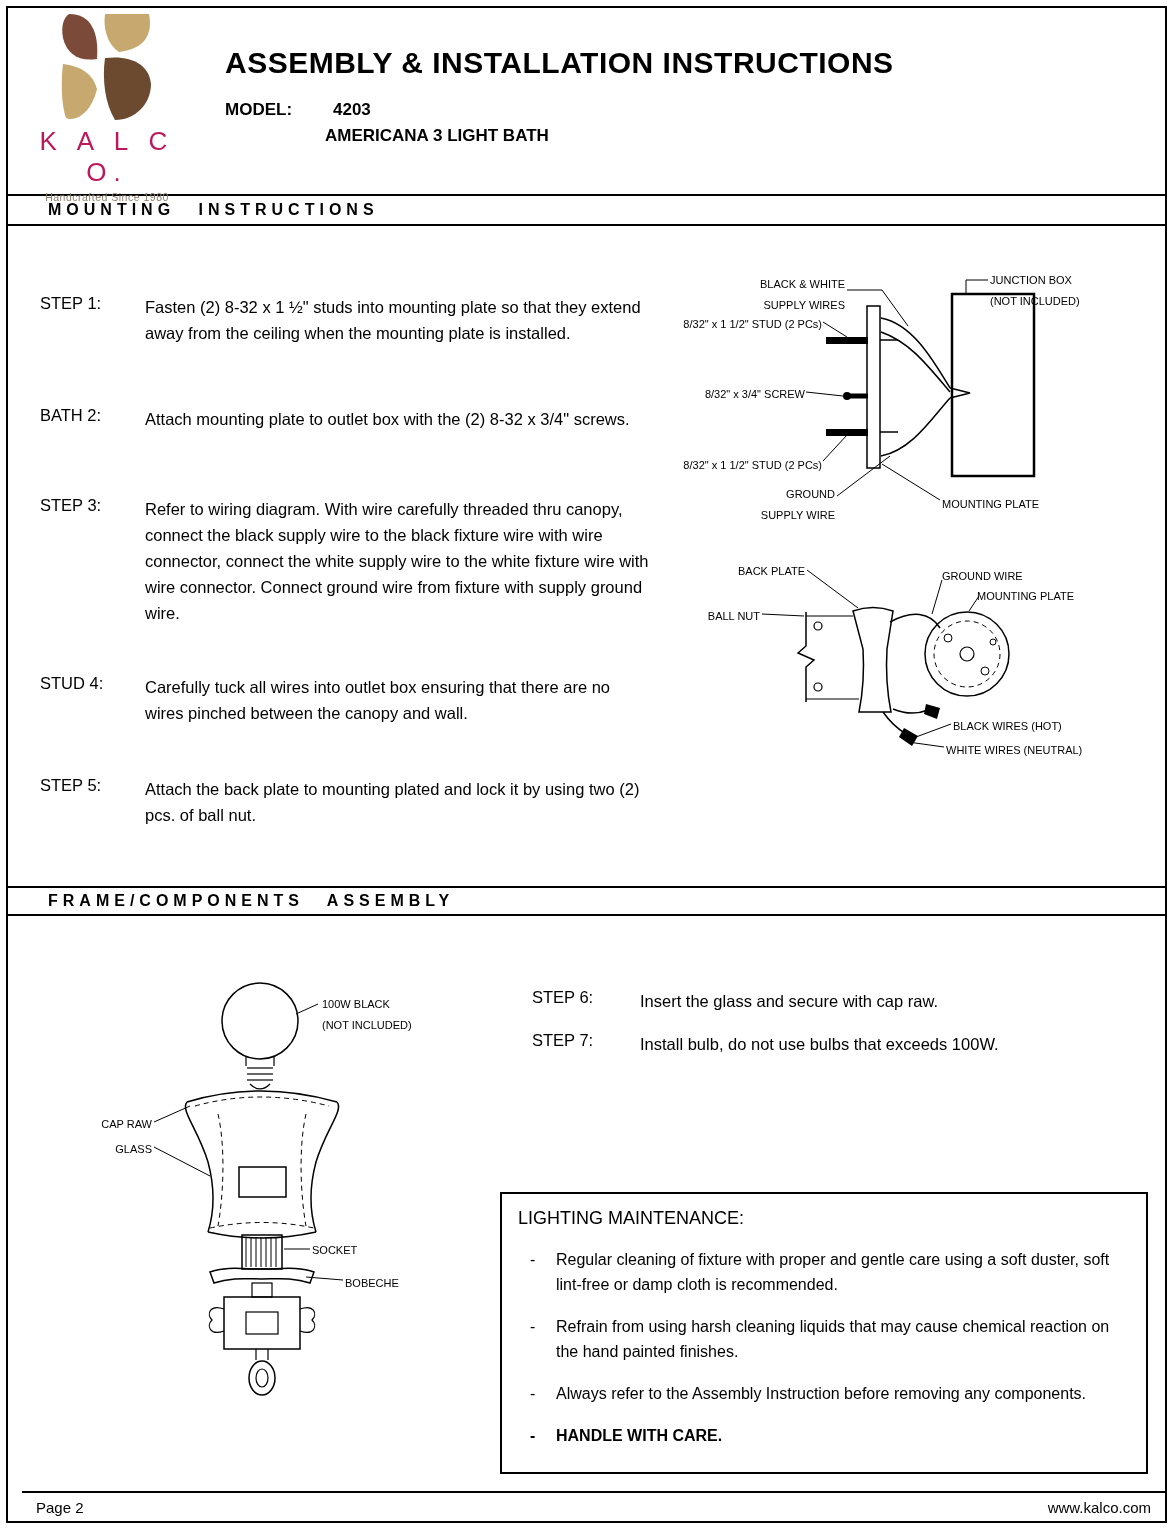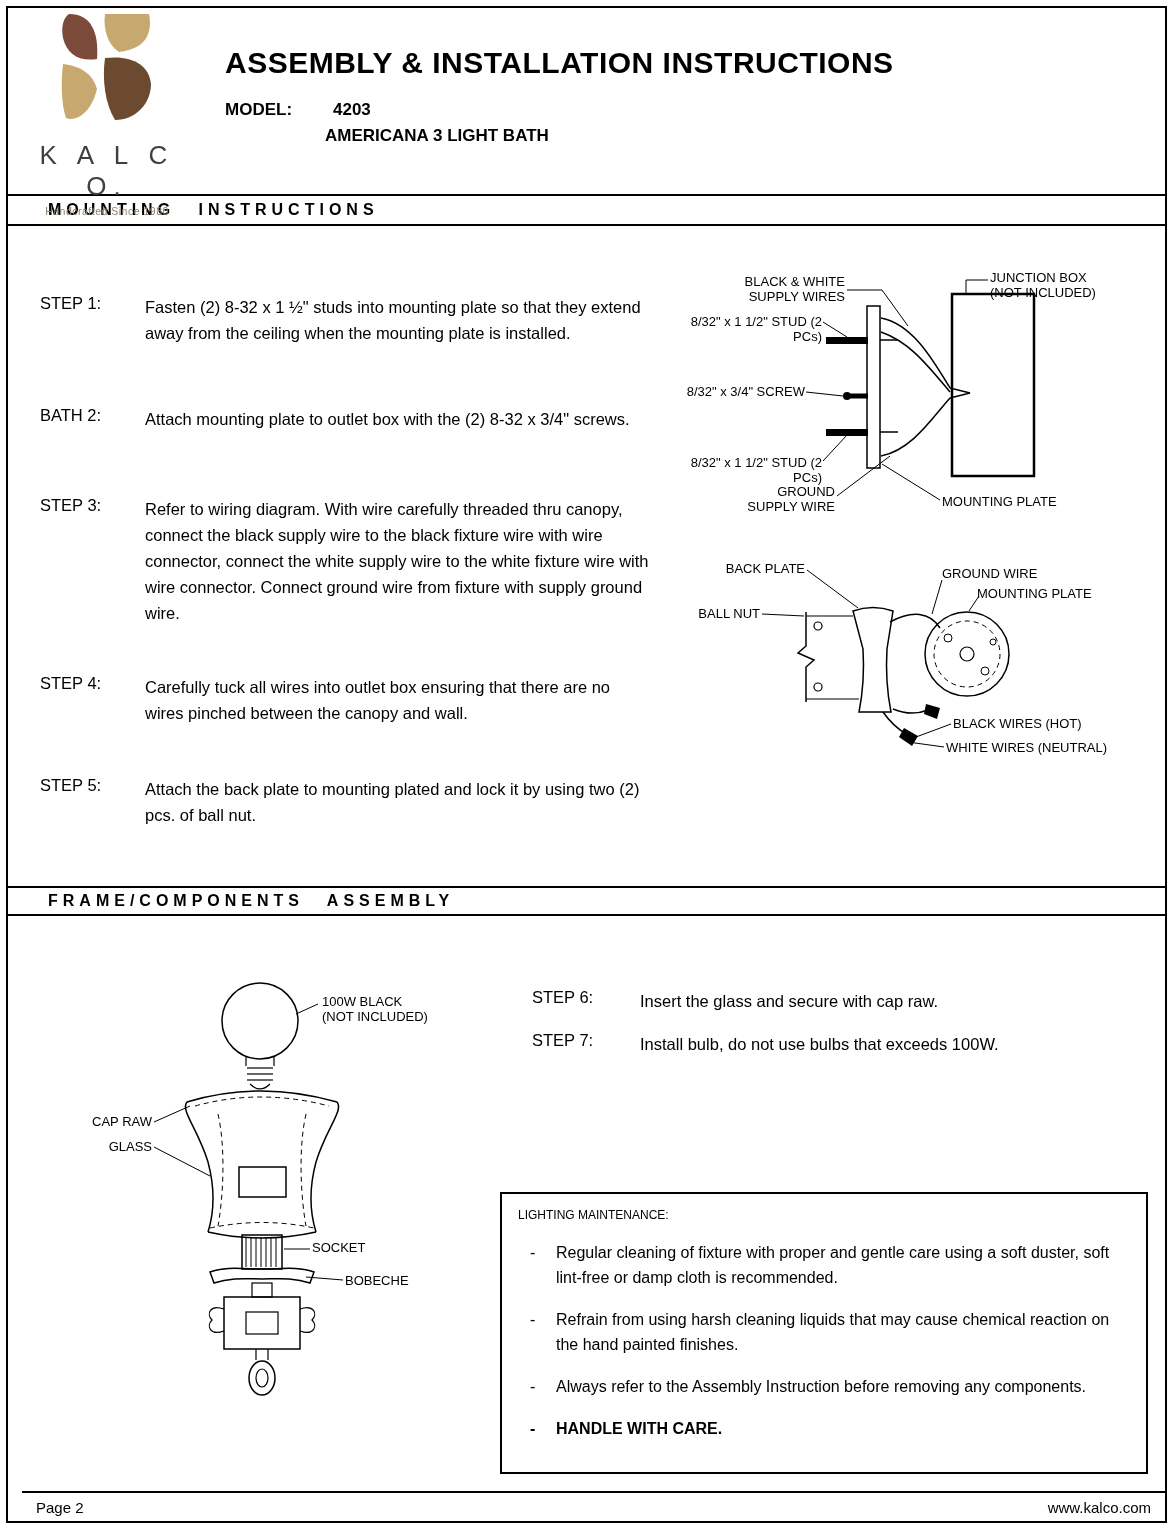--- a/index.html
+++ b/index.html
@@ -4,21 +4,21 @@
 <style>
   * { box-sizing: border-box; margin: 0; padding: 0; }
   html, body { width: 1173px; height: 1529px; background: #fff; font-family: "Liberation Sans", sans-serif; color: #000; }
   body { position: relative; }
   .page { position: absolute; inset: 6px; border: 2px solid #000; display: flex; flex-direction: column; background: #fff; }
 
   
   .header { height: 188px; border-bottom: 2px solid #000; position: relative; }
   .logo-wrap { position: absolute; left: 24px; top: 4px; width: 150px; text-align: center; }
   .logo-svg { display: block; margin: 0 auto; }
-  .brand { font-size: 26px; letter-spacing: 7px; color: #404040; margin-top: 16px; }
+  .brand { font-size: 26px; letter-spacing: 7px; color: #be185d; margin-top: 2px; }
   .tagline { font-size: 10.5px; color: #8a7f6d; letter-spacing: 0.5px; margin-top: 3px; }
   .doc-title { position: absolute; left: 217px; top: 38px; font-size: 30px; font-weight: 700; letter-spacing: 0.5px; }
   .model-row { position: absolute; left: 217px; top: 92px; font-size: 17px; font-weight: 700; }
   .model-number { position: absolute; left: 108px; top: 0; }
   .product-name { position: absolute; left: 317px; top: 118px; font-size: 17px; font-weight: 700; }
 
   
   .section-bar { height: 30px; border-bottom: 2px solid #000; display: flex; align-items: center; padding-left: 40px; }
   .section-bar.frame { border-top: 2px solid #000; }
   .section-title { font-size: 16px; font-weight: 700; letter-spacing: 5px; word-spacing: 14px; }
@@ -30,30 +30,30 @@
   .step { position: absolute; left: 0; }
   .step-label { position: absolute; left: 32px; top: 0; font-size: 16.5px; white-space: nowrap; }
   .step-text { position: absolute; left: 137px; top: 0; width: 505px; font-size: 16.5px; line-height: 26px; }
   .step-text.nowrap { width: 520px; white-space: nowrap; }
   .fc-step-label { left: 524px; }
   .fc-step-text { left: 632px; }
 
   
   .diagram { position: absolute; }
   .diagram svg { position: absolute; left: 0; top: 0; }
-  .dlabel { position: absolute; font-size: 13px; line-height: 15px; white-space: pre-line; }
+  .dlabel { position: absolute; font-size: 11px; line-height: 21px; white-space: pre-line; }
   .dlabel.r { text-align: right; }
 
   #wiring-diagram { left: 652px; top: 40px; width: 500px; height: 265px; }
   #backplate-diagram { left: 682px; top: 328px; width: 470px; height: 220px; }
   #fixture-diagram { left: 52px; top: 48px; width: 420px; height: 460px; }
 
   
   .maint-box { position: absolute; left: 492px; top: 276px; width: 648px; height: 282px; border: 2px solid #000; padding: 14px 16px; }
-  .maint-title { font-size: 12px; margin-bottom: 18px; }
+  .maint-title { font-size: 18px; margin-bottom: 18px; }
   .maint-item { display: flex; margin-bottom: 17px; font-size: 16px; line-height: 25px; }
   .maint-dash { width: 38px; flex: 0 0 38px; text-align: left; padding-left: 12px; }
   .maint-text { flex: 1; }
   .bold { font-weight: 700; }
 
   
   .footer { height: 30px; border-top: 2px solid #000; display: flex; align-items: center; justify-content: space-between; padding: 0 14px; font-size: 15px; margin-left: 14px; }
 </style>
 </head>
 <body>
@@ -91,21 +91,21 @@
     </div>
     <div class="step" style="top:180px">
       <div class="step-label">BATH 2:</div>
       <div class="step-text">Attach mounting plate to outlet box with the (2) 8-32 x 3/4" screws.</div>
     </div>
     <div class="step" style="top:270px">
       <div class="step-label">STEP 3:</div>
       <div class="step-text">Refer to wiring diagram. With wire carefully threaded thru canopy, connect the black supply wire to the black fixture wire with wire connector, connect the white supply wire to the white fixture wire with wire connector. Connect ground wire from fixture with supply ground wire.</div>
     </div>
     <div class="step" style="top:448px">
-      <div class="step-label">STEP 4:</div>
+      <div class="step-label">STUD 4:</div>
       <div class="step-text">Carefully tuck all wires into outlet box ensuring that there are no wires pinched between the canopy and wall.</div>
     </div>
     <div class="step" style="top:550px">
       <div class="step-label">STEP 5:</div>
       <div class="step-text">Attach the back plate to mounting plated and lock it by using two (2) pcs. of ball nut.</div>
     </div>
 
     <div class="diagram" id="wiring-diagram">
       <svg width="500" height="265" viewBox="0 0 500 265">
         <g stroke="#000" fill="none">

